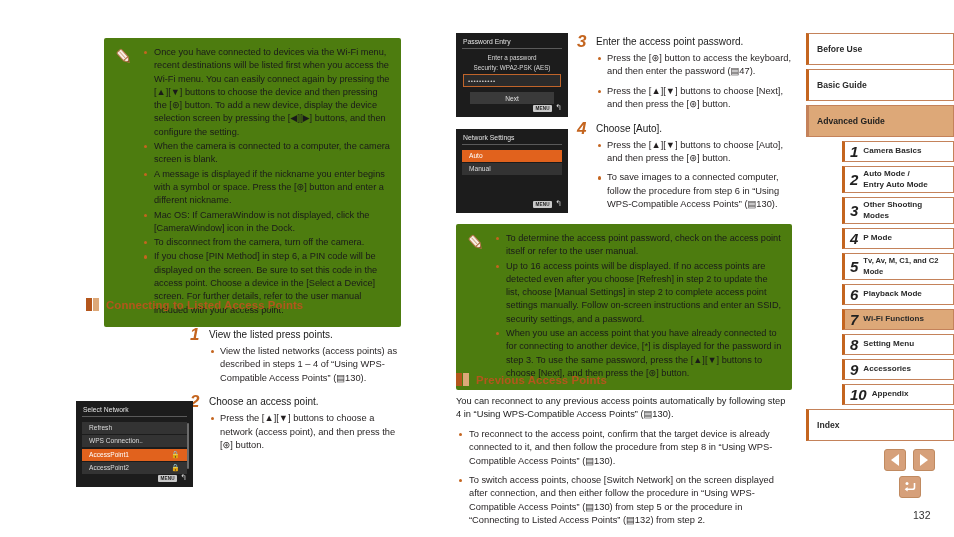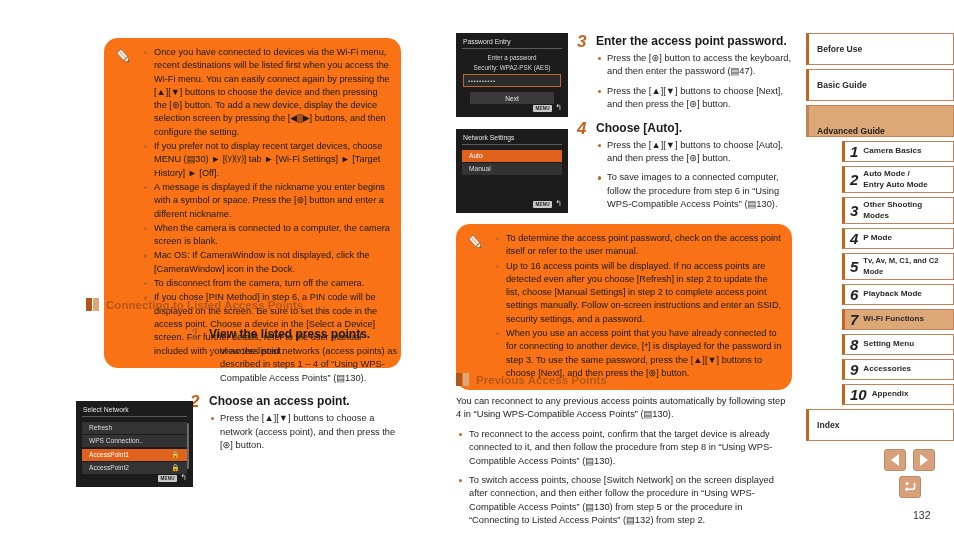--- a/index.html
+++ b/index.html
@@ -10,22 +10,22 @@
     color: #231f20;
     overflow: hidden;
   }
   .page { position: relative; width: 954px; height: 537px; }
 
   
   .body-text { font-size: 9.3px; line-height: 13.4px; color: #1a1a1a; }
 
   
   .note-box {
-    background: #f97316;
-    border-radius: 14px;
+    background: #4d7c0f;
+    border-radius: 2px;
     padding: 8px 10px 9px 10px;
     display: flex;
     gap: 6px;
   }
   .note-icon { flex: 0 0 22px; padding-top: 1px; }
   .note-list { list-style: none; flex: 1 1 auto; }
   .note-list li {
     position: relative;
     padding-left: 12px;
     margin-bottom: 1px;
@@ -54,21 +54,21 @@
     font-size: 11.4px; font-weight: bold; color: #b4561c; letter-spacing: .1px;
   }
 
   
   .step { display: flex; gap: 6px; margin-bottom: 2px; }
   .step-num {
     flex: 0 0 auto;
     font-size: 17px; font-weight: bold; font-style: italic;
     color: #c4651f; line-height: 15px; min-width: 13px;
   }
-  .step-title { font-size: 12px; font-weight: bold; line-height: 15px; color: #1a1a1a; }
+  .step-title { font-size: 10px; font-weight: normal; line-height: 15px; color: #1a1a1a; }
   .step-body { list-style: none; margin: 3px 0 9px 19px; }
   .step-body li {
     position: relative; padding-left: 11px; margin-bottom: 6px;
     font-size: 9.3px; line-height: 13.4px;
   }
   .step-body li::before {
     content: ""; position: absolute; left: 2px; top: 5px;
     width: 3.2px; height: 3.2px; border-radius: 50%; background: #c4651f;
   }
 
@@ -127,21 +127,21 @@
 
   
   .sidebar { position: absolute; left: 806px; top: 33px; width: 148px; }
   .nav-top {
     border: 1px solid #c4825a; background: #ffffff;
     border-left: 3px solid #c4651f;
     height: 32px; display: flex; align-items: center;
     padding-left: 8px; margin-bottom: 4px;
     font-size: 8.6px; font-weight: bold; color: #2b2b2b;
   }
-  .nav-top.active { background: #dda878; border-color: #c4825a; color: #1f1f1f; align-items: flex-end; }
+  .nav-top.active { background: #dda878; border-color: #c4825a; color: #1f1f1f; }
   .nav-ch {
     border: 1px solid #c4825a; background: #ffffff;
     border-left: 3px solid #c4651f;
     min-height: 21px; display: flex; align-items: center;
     margin: 0 0 4px 36px; padding: 2px 4px 2px 5px;
     font-size: 8.1px; font-weight: bold; color: #2b2b2b;
   }
   .nav-ch.active { background: #dda878; }
   .ch-num {
     font-size: 15px; font-style: italic; font-weight: bold;
@@ -180,23 +180,22 @@
         <g transform="rotate(-42 10 10)">
           <rect x="7.2" y="2" width="6.0" height="10.5" rx="1.2" fill="#f7ece2" stroke="#b4754a" stroke-width="1"></rect>
           <line x1="10.2" y1="3" x2="10.2" y2="12" stroke="#c08a60" stroke-width="0.8"></line>
           <path d="M7.2 12.5 L10.2 17.4 L13.2 12.5 Z" fill="#f7ece2" stroke="#b4754a" stroke-width="1"></path>
           <path d="M8.9 15.3 L10.2 17.4 L11.5 15.3 Z" fill="#8a5630"></path>
         </g>
       </svg>
     </div>
     <ul class="note-list">
       <li>Once you have connected to devices via the Wi-Fi menu, recent destinations will be listed first when you access the Wi-Fi menu. You can easily connect again by pressing the [▲][▼] buttons to choose the device and then pressing the [⊛] button. To add a new device, display the device selection screen by pressing the [◀][▶] buttons, and then configure the setting.</li>
-      <li>If you prefer not to display recent target devices, choose MENU (▤30) ► [⒴⒴] tab ► [Wi-Fi Settings] ► [Target History] ► [Off].</li>
+      <li>When the camera is connected to a computer, the camera screen is blank.</li>
       <li>A message is displayed if the nickname you enter begins with a symbol or space. Press the [⊛] button and enter a different nickname.</li>
-      <li>When the camera is connected to a computer, the camera screen is blank.</li>
       <li>Mac OS: If CameraWindow is not displayed, click the [CameraWindow] icon in the Dock.</li>
       <li>To disconnect from the camera, turn off the camera.</li>
       <li>If you chose [PIN Method] in step 6, a PIN code will be displayed on the screen. Be sure to set this code in the access point. Choose a device in the [Select a Device] screen. For further details, refer to the user manual included with your access point.</li>
     </ul>
   </div>
 
   <div class="section-head" style="position:absolute;left:86px;top:298px;">
     <span class="sq">
         <i class="a"></i>
         <i class="b"></i>

